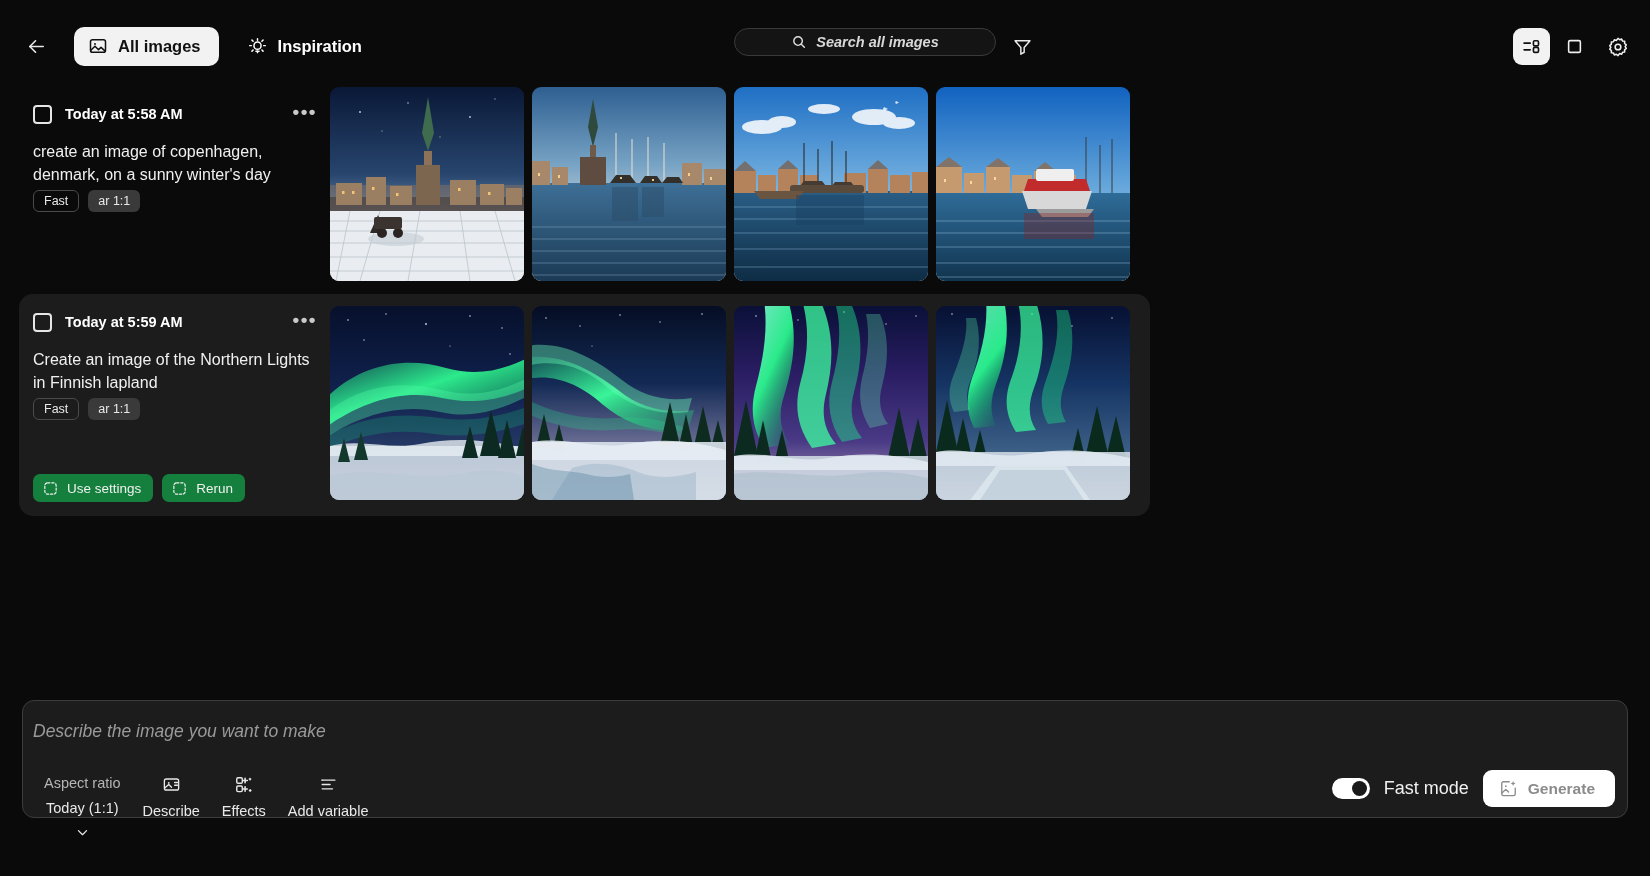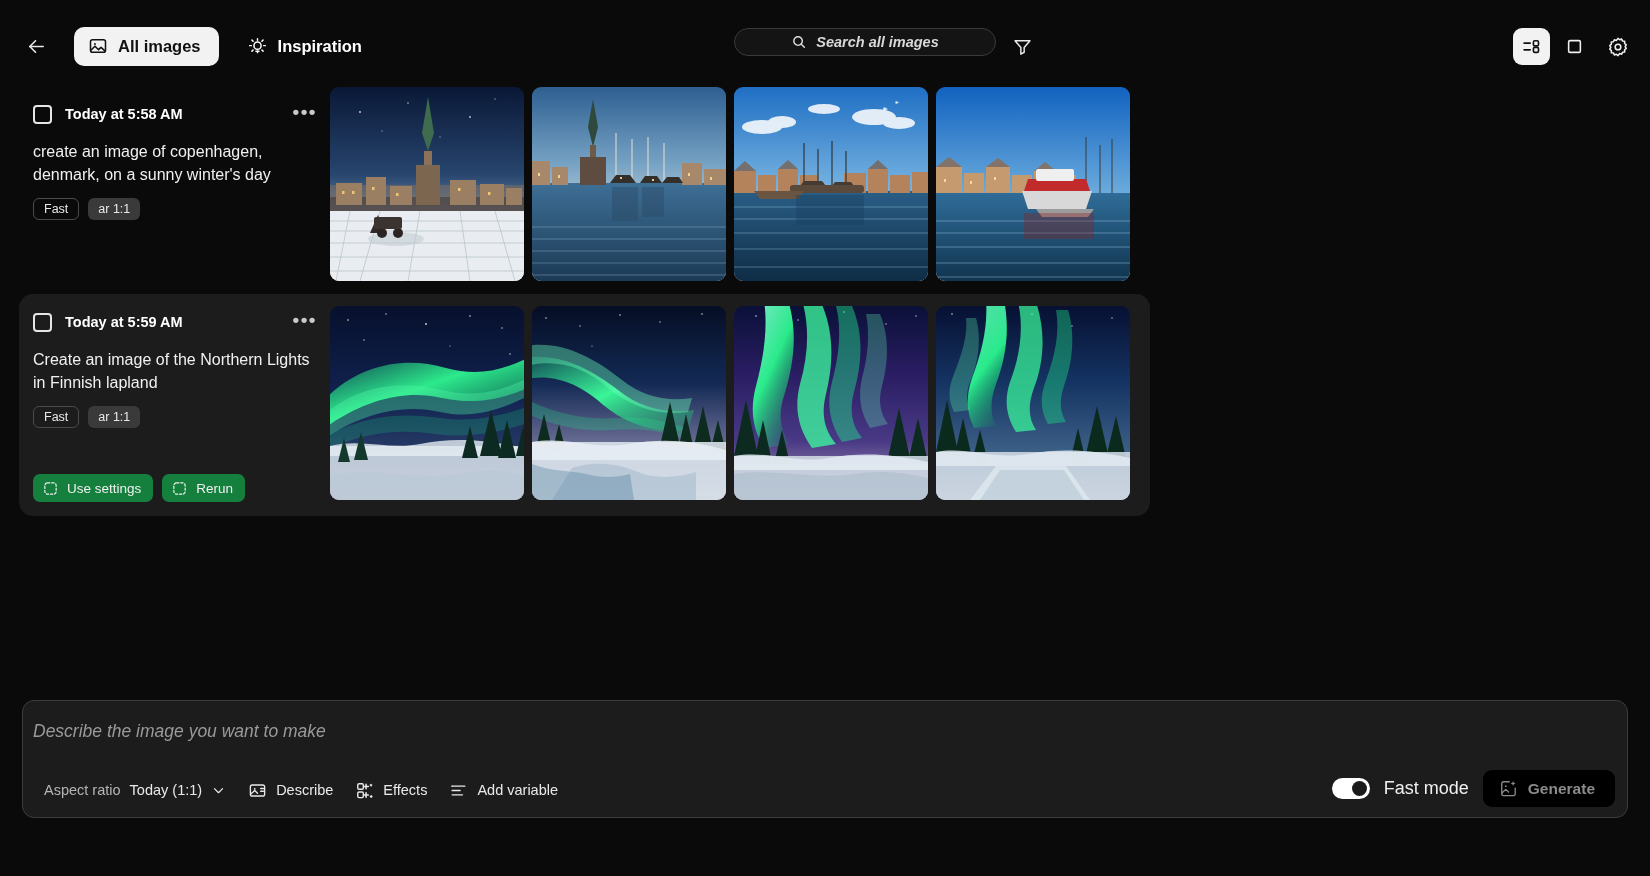--- a/index.html
+++ b/index.html
@@ -75,21 +75,21 @@
   .card-time { margin-left: 13px; font-size: 14.5px; font-weight: 700; color: #fff; }
   .dots {
     position: absolute; right: 14px; top: 19px;
     font-size: 19px; color: #c9c9c9; letter-spacing: 1.5px;
     line-height: 14px; cursor: pointer; font-weight: 700;
   }
   .prompt-text {
     margin-top: 16px; font-size: 16px; line-height: 22.5px;
     color: #f0f0f0; width: 282px;
   }
-  .badges { margin-top: 12px; display: flex; gap: 9px; }
+  .badges { margin-top: 4px; display: flex; gap: 9px; }
   .badge {
     height: 22px; padding: 0 10px; border-radius: 6px;
     font-size: 12.5px; display: flex; align-items: center; color: #e9e9e9;
   }
   .badge.outline { border: 1px solid #4b4b4b; background: transparent; }
   .badge.filled { background: #3a3a3a; }
 
   .actions {
     position: absolute; left: 14px; bottom: 14px; display: flex; gap: 9px;
   }
@@ -119,40 +119,40 @@
   .prompt-input span {
     font-size: 17.5px; font-style: italic; color: #9a9a9a;
   }
   .prompt-tools {
     position: absolute; left: 10px; bottom: 12px;
     display: flex; align-items: center; gap: 0px;
   }
   .tool {
     display: flex; align-items: center; gap: 9px;
     height: 30px; padding: 0 11px; border-radius: 7px;
-    font-size: 14.5px; color: #e9e9e9; cursor: pointer; white-space: nowrap;
+    font-size: 14.5px; color: #e9e9e9; cursor: pointer; white-space: nowrap; flex-direction: column;
   }
   .tool .muted { color: #b5b5b5; }
   .prompt-right {
     position: absolute; right: 12px; bottom: 10px;
     display: flex; align-items: center; gap: 14px;
   }
   .toggle {
     width: 38px; height: 21px; border-radius: 11px; background: #ffffff;
     position: relative; cursor: pointer;
   }
   .toggle .knob {
     position: absolute; width: 15px; height: 15px; border-radius: 50%;
     background: #1a1a1a; top: 3px; right: 3px;
   }
   .fastmode-label { font-size: 18px; color: #f0f0f0; }
   .generate-btn {
     display: flex; align-items: center; gap: 10px;
     height: 37px; padding: 0 20px 0 16px; border-radius: 9px;
-    background: #000000; color: #8b8b8b; font-size: 15.5px; font-weight: 700;
+    background: #ffffff; color: #8b8b8b; font-size: 15.5px; font-weight: 700;
     cursor: pointer;
   }
   .ico { display: flex; align-items: center; justify-content: center; flex: none; }
 </style>
 </head>
 <body>
 
 <div class="topbar">
 
   <div class="back-btn">

